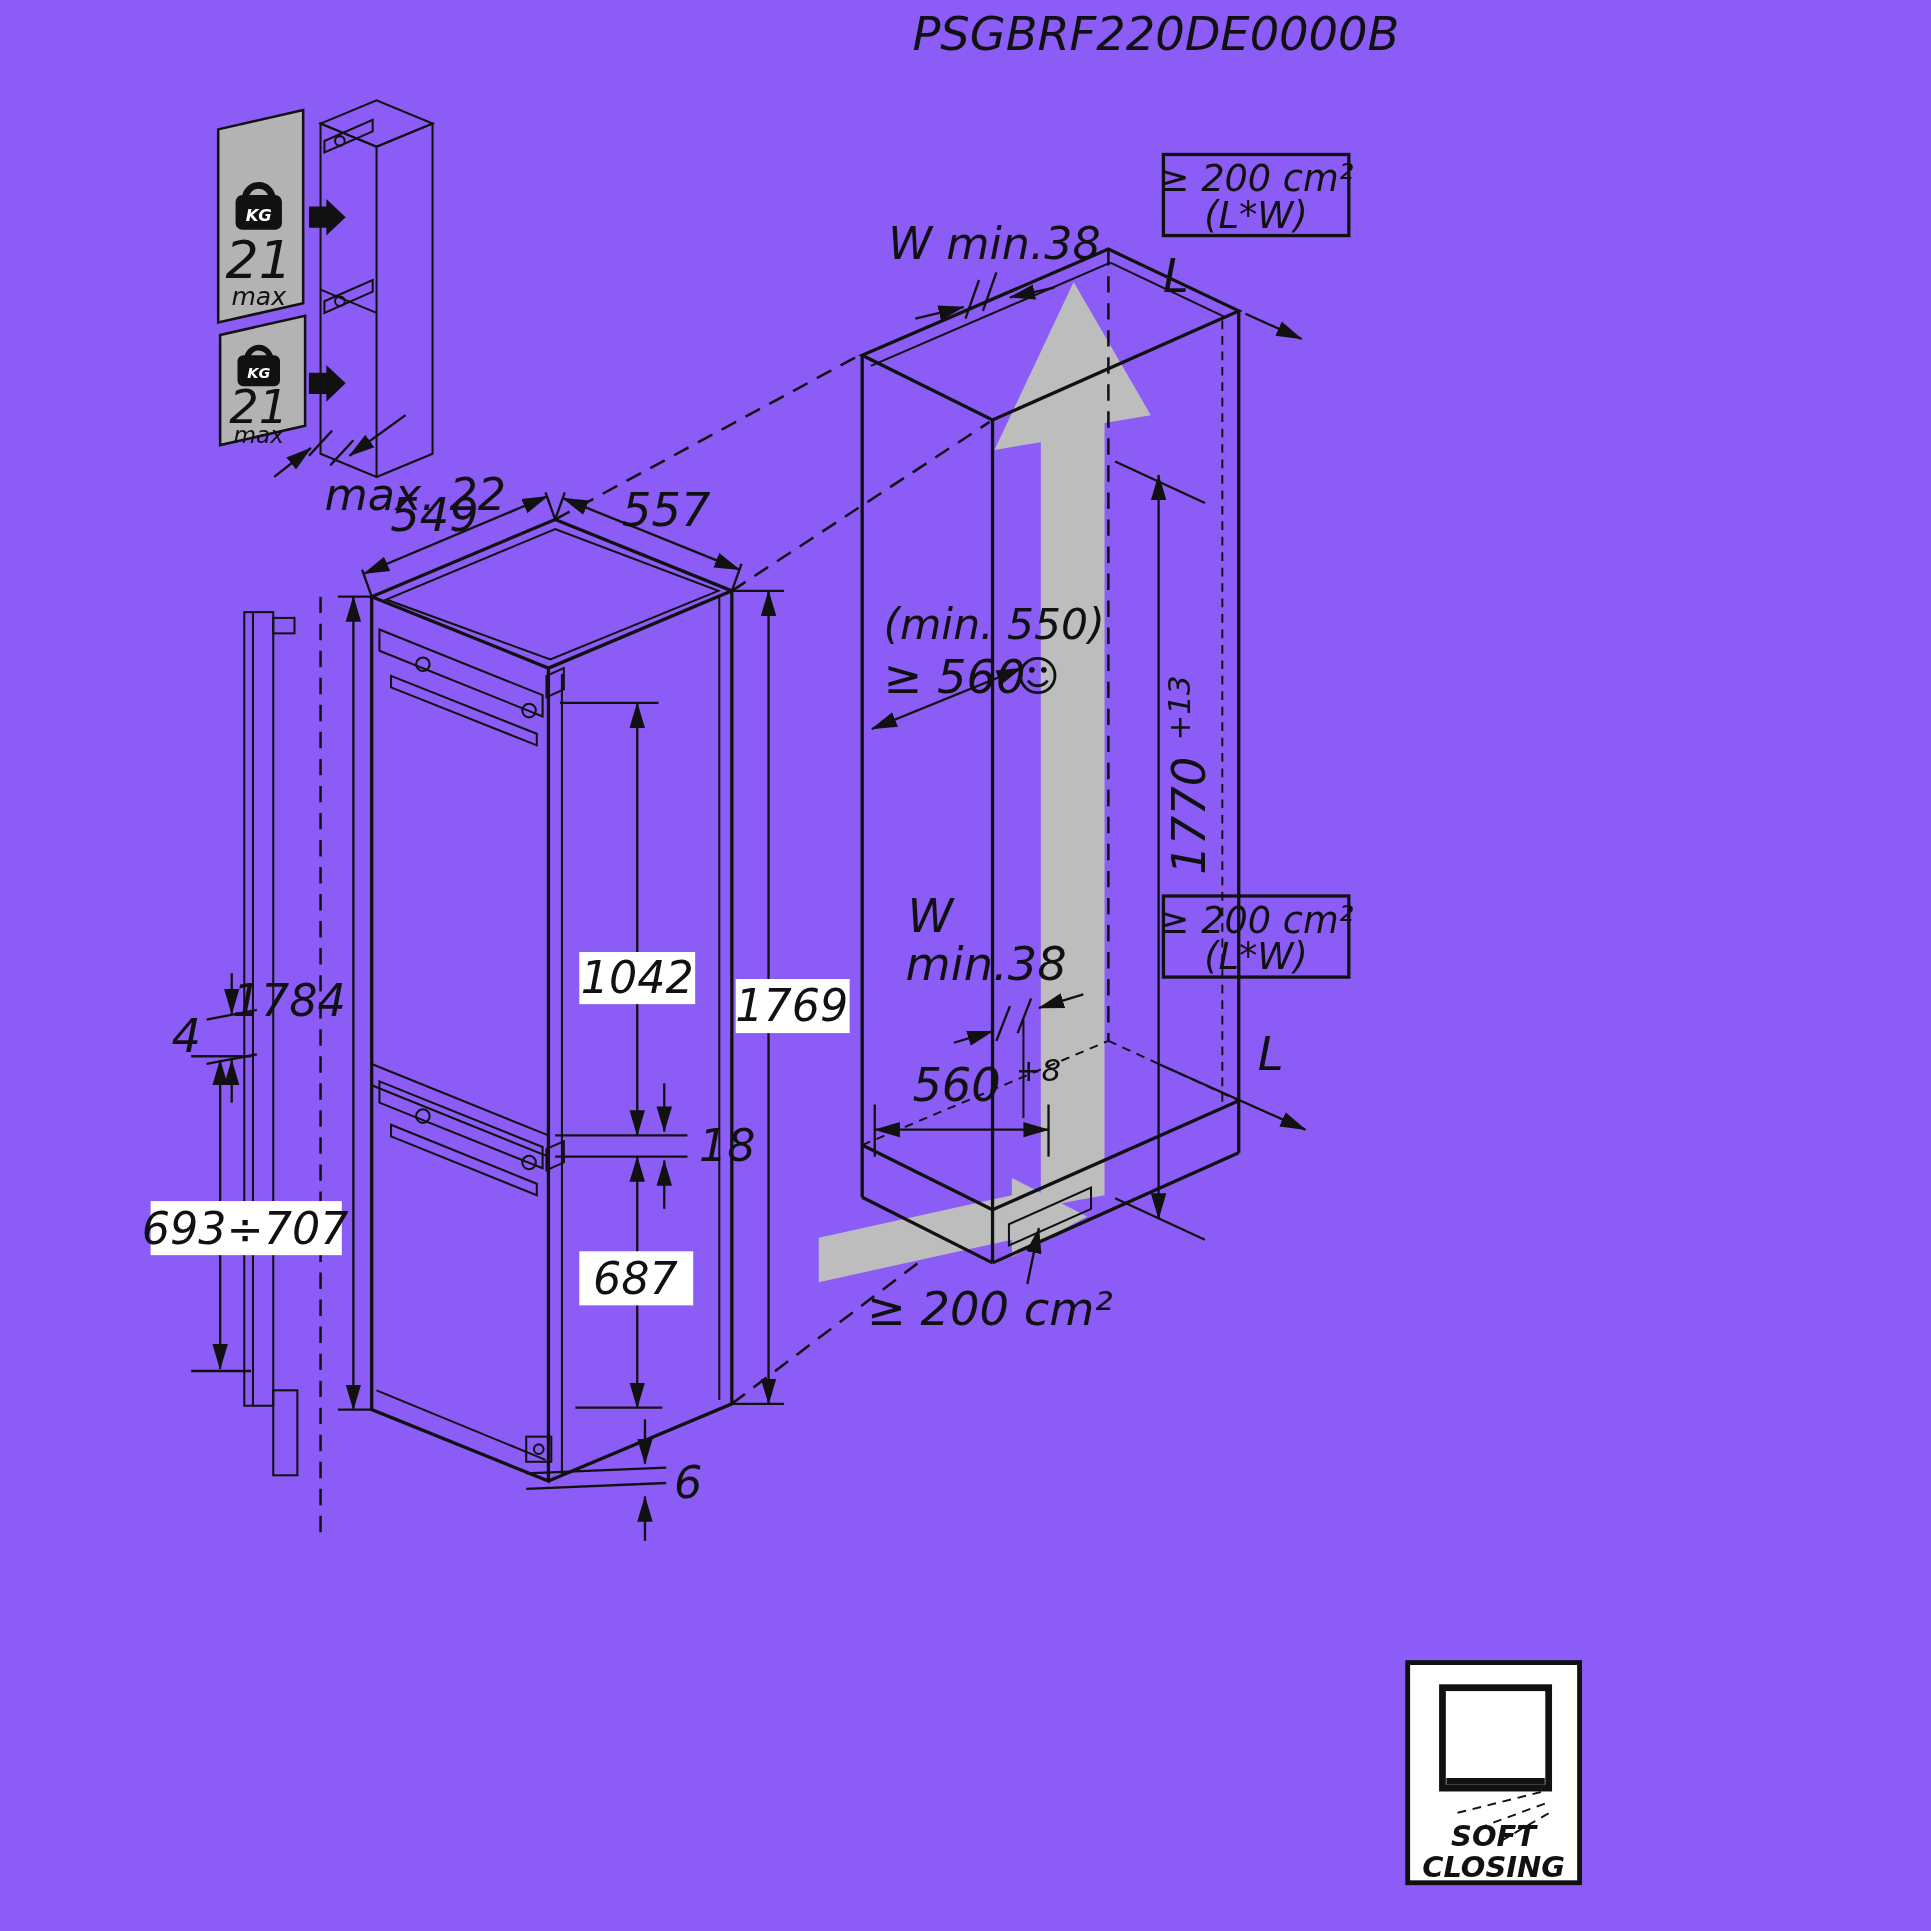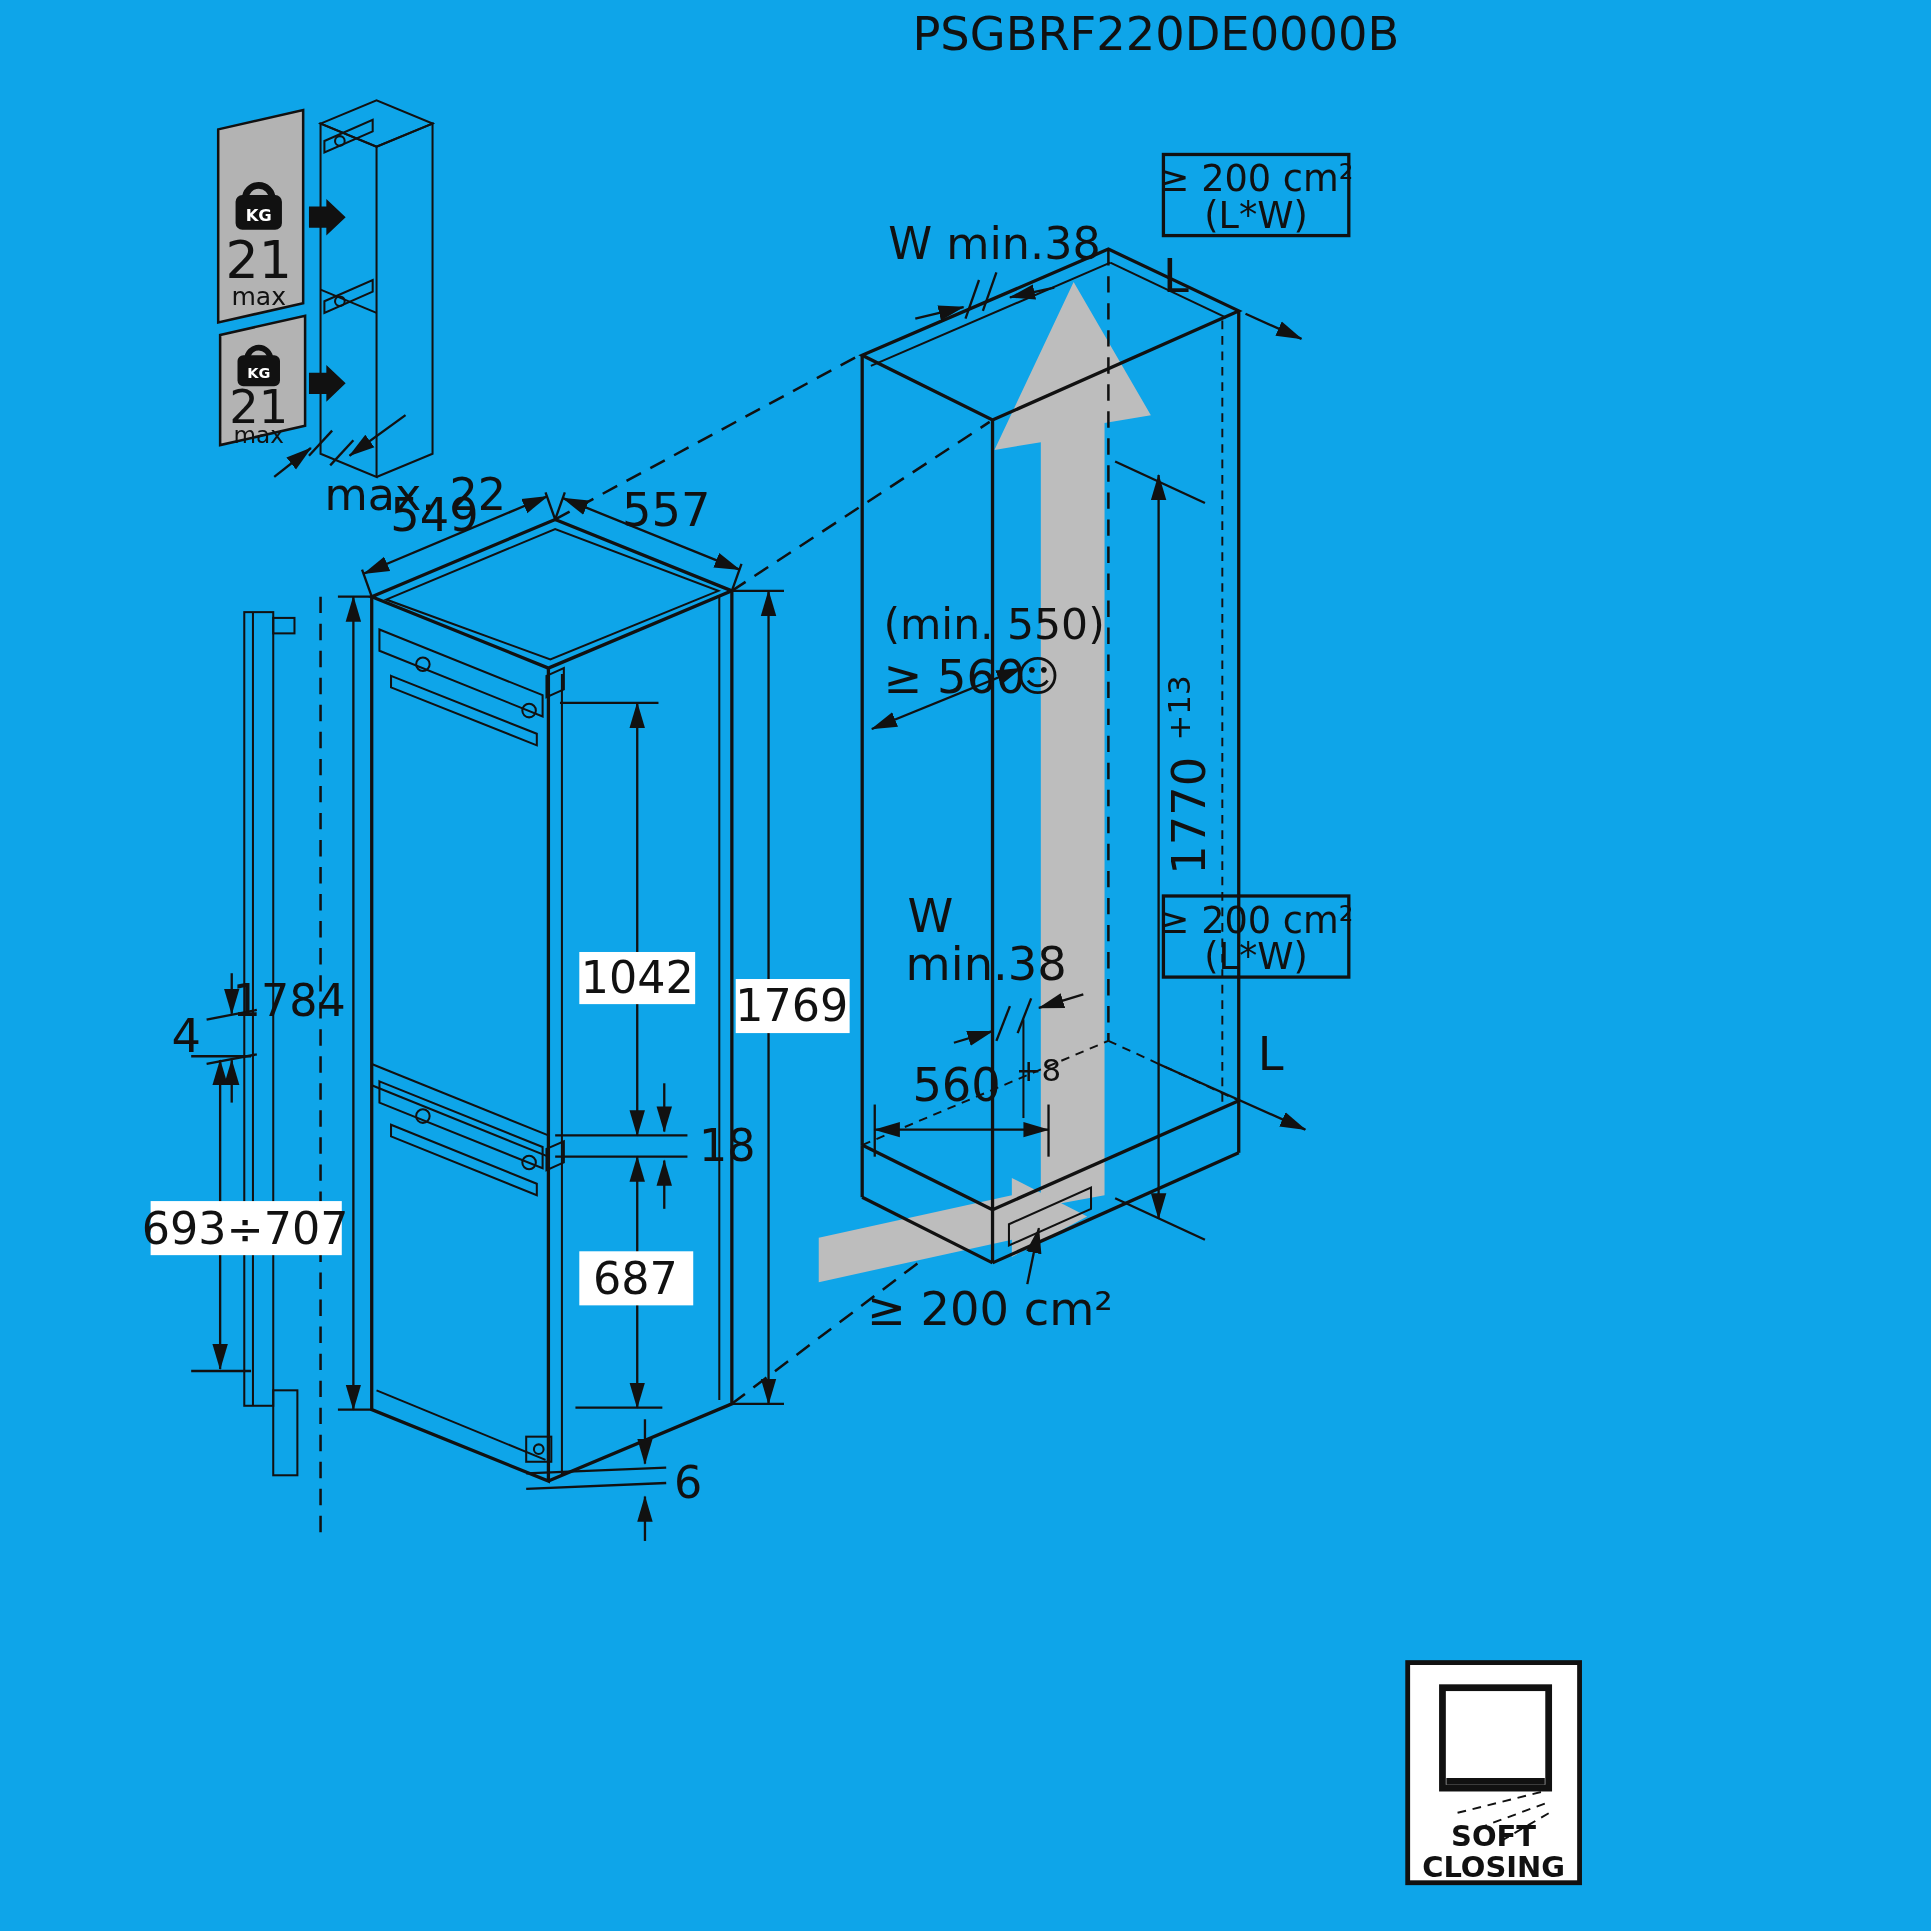--- a/index.html
+++ b/index.html
@@ -1,17 +1,17 @@
 <!DOCTYPE html>
 <html><head>
 <meta charset="utf-8">
 <style>
   html,body{margin:0;padding:0;background:#fff;}
-  .page{position:relative;width:1931px;height:1931px;background:#0ea5e9;overflow:hidden;
-        font-family:"DejaVu Sans", sans-serif;}
+  .page{position:relative;width:1931px;height:1931px;background:#8b5cf6;overflow:hidden;
+        font-family:"DejaVu Sans", sans-serif;font-style:italic;}
   svg{display:block;}
   svg text{fill:#111;font-family:"DejaVu Sans", sans-serif;}
   .ln  {stroke:#111;stroke-width:3.4;fill:none;stroke-linejoin:miter;}
   .thin{stroke:#111;stroke-width:2.1;fill:none;}
   .dim {stroke:#111;stroke-width:2.4;fill:none;}
   .dash{stroke:#111;stroke-width:2.6;fill:none;stroke-dasharray:17 11;}
   .dashf{stroke:#111;stroke-width:2;fill:none;stroke-dasharray:9 7;}
   .grayfill{fill:#b3b3b3;stroke:#111;stroke-width:2.6;}
   .garrow{fill:#bdbdbd;stroke:none;}
   .wbg{fill:#ffffff;stroke:none;}

